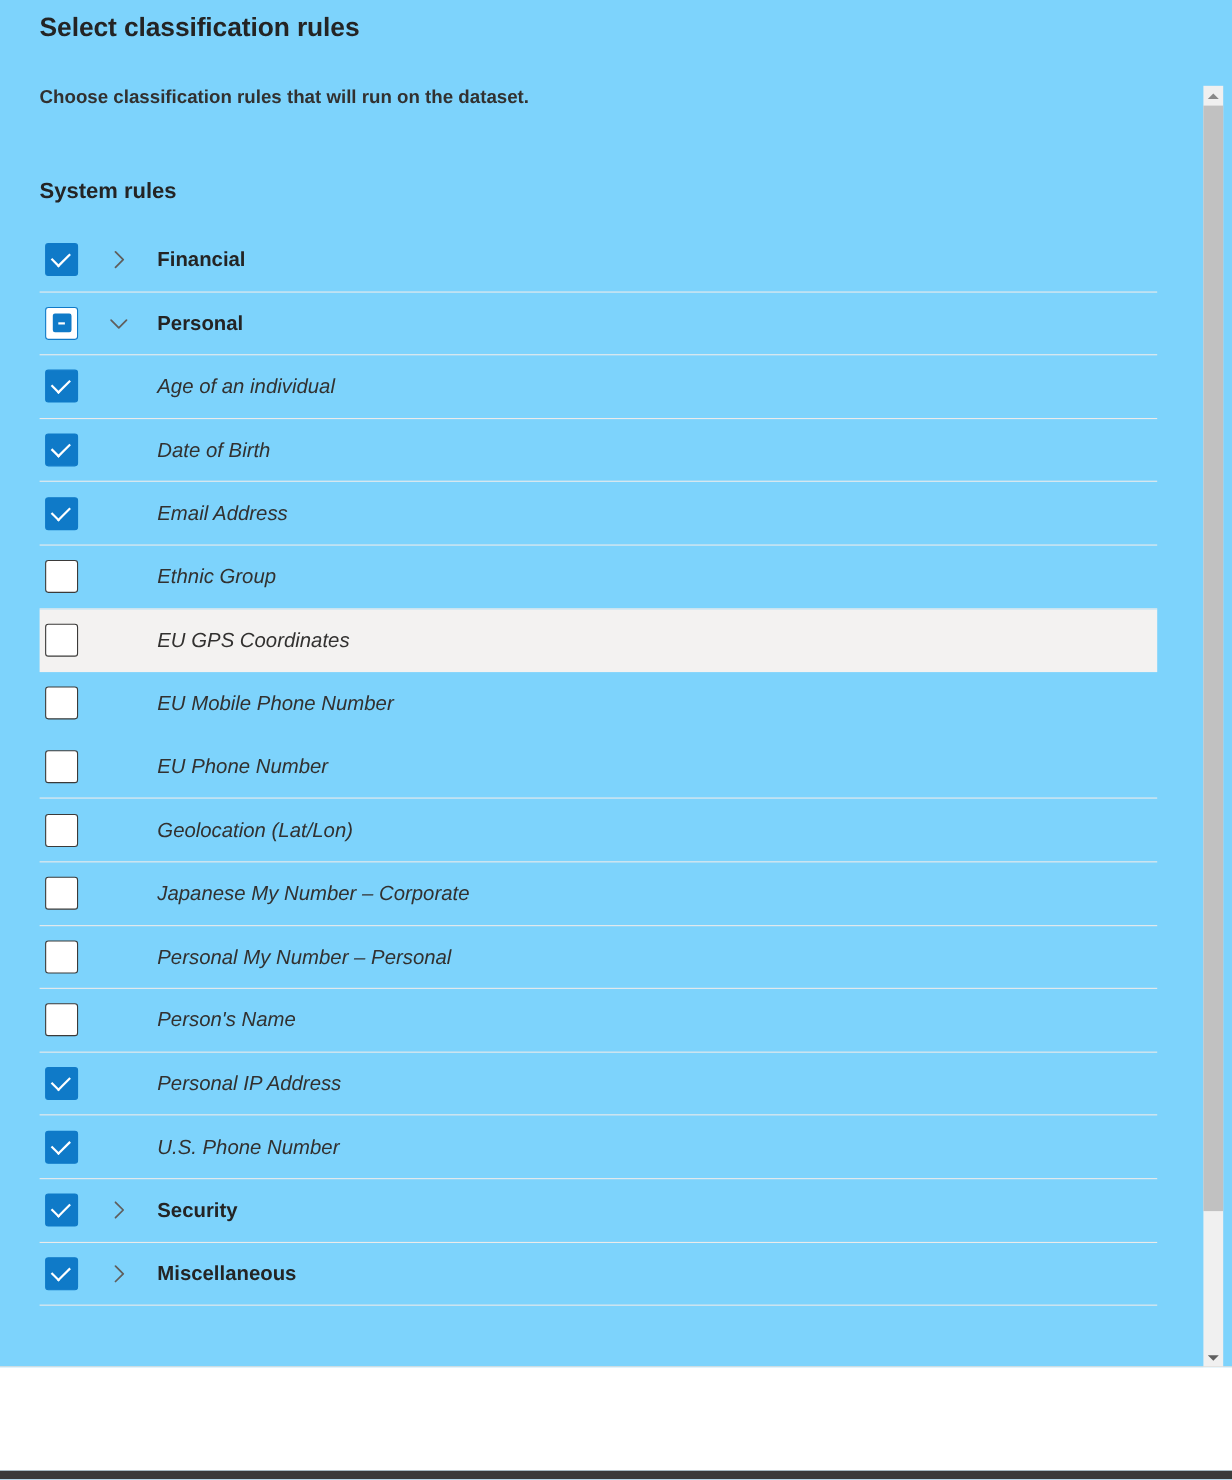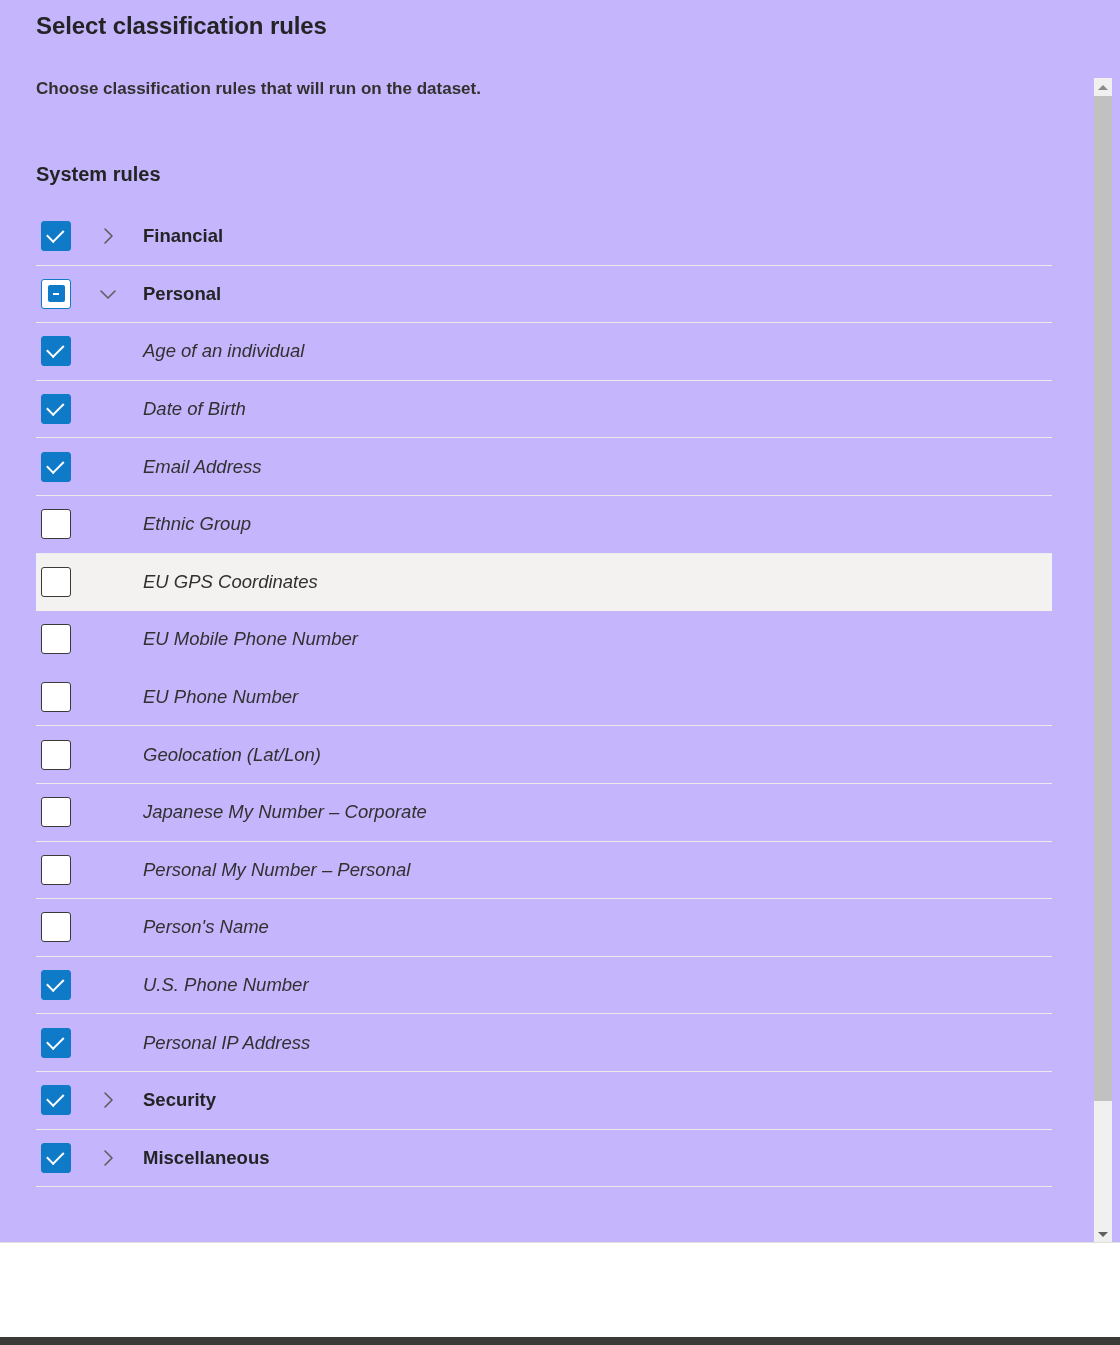--- a/index.html
+++ b/index.html
@@ -8,21 +8,21 @@
     width: 1120px; height: 1345px;
     background: #ffffff;
     font-family: "Liberation Sans", sans-serif;
     -webkit-font-smoothing: antialiased;
   }
   #app {
     position: relative;
     width: 1120px;
     height: 1345px;
     overflow: hidden;
-    background: #c4b5fd;
+    background: #7dd3fc;
     text-align: right;
   }
 
   
   .page-title {
     position: absolute;
     left: 36px; top: 12px;
     font-size: 24px;
     font-weight: 600;
     color: #242424;
@@ -280,26 +280,26 @@
         <span class="rule-label child">Personal My Number – Personal</span>
       </div>
       <div class="rule-row">
         <div class="cb unchecked"></div>
         <div class="chev-spacer"></div>
         <span class="rule-label child">Person's Name</span>
       </div>
       <div class="rule-row">
         <div class="cb checked"></div>
         <div class="chev-spacer"></div>
+        <span class="rule-label child">Personal IP Address</span>
+      </div>
+      <div class="rule-row">
+        <div class="cb checked"></div>
+        <div class="chev-spacer"></div>
         <span class="rule-label child">U.S. Phone Number</span>
-      </div>
-      <div class="rule-row">
-        <div class="cb checked"></div>
-        <div class="chev-spacer"></div>
-        <span class="rule-label child">Personal IP Address</span>
       </div>
       <div class="rule-row">
         <div class="cb checked"></div>
         <div class="chev">
           <svg width="26" height="26" viewBox="0 0 26 26">
             <path fill="none" stroke="#605e5c" stroke-width="1.6" stroke-linecap="round" stroke-linejoin="round" d="M10 6 L17 13 L10 20"></path>
           </svg>
         </div>
         <span class="rule-label group">Security</span>
       </div>

